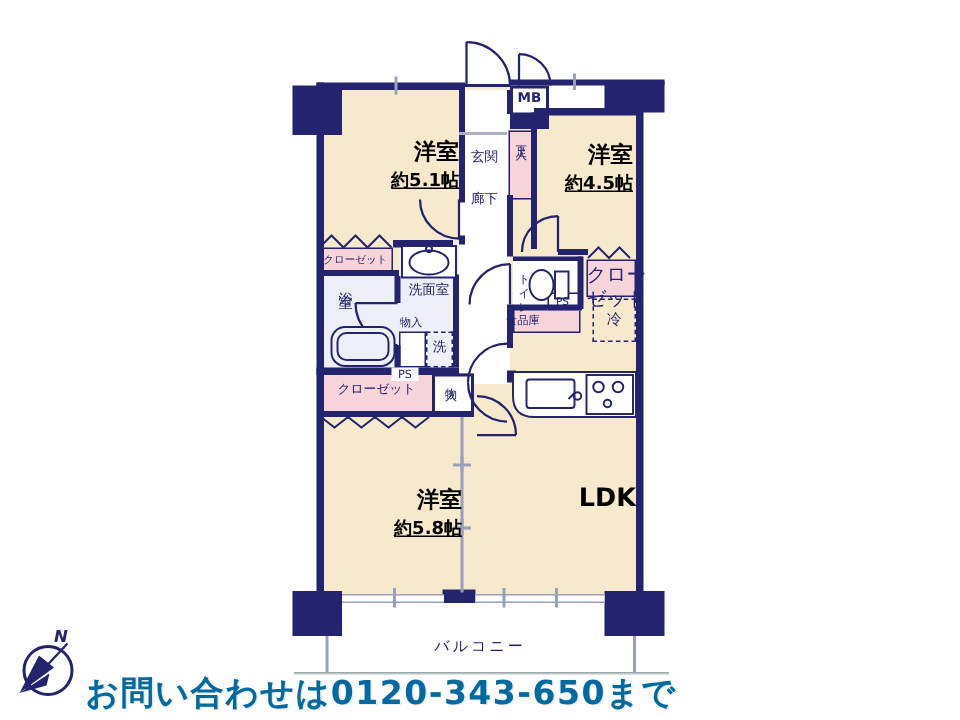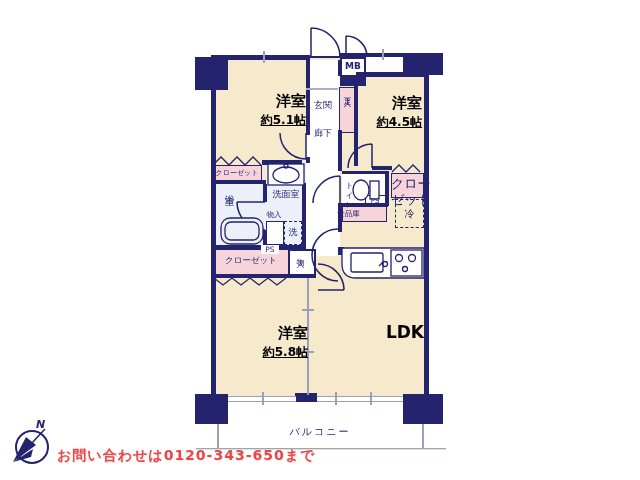--- a/index.html
+++ b/index.html
@@ -14,21 +14,21 @@
   .box{border:2px solid #23236e;background:#fff;}
   .dash{border:1.5px dashed #23236e;}
   .gline{background:#98a0bc;}
   .lbl{color:#23236e;text-align:center;line-height:1.2;white-space:nowrap;}
   .vtext{writing-mode:vertical-rl;text-orientation:upright;letter-spacing:1px;}
   .room-label{text-align:right;font-weight:bold;color:#000000;}
   .rname{font-size:15px;line-height:1.5;}
   .rsize{font-size:12px;line-height:1.2;text-decoration:underline;}
   .rname.big{font-size:17px;}
   .win{background:#fff;border-top:1.5px solid #98a0bc;border-bottom:1.5px solid #98a0bc;}
-  #watermark{font-size:14px;font-weight:bold;color:#ef4444;letter-spacing:1px;
+  #watermark{font-size:22px;font-weight:bold;color:#0369a1;letter-spacing:1px;
              text-shadow:1px 1px 0 #eaeaea;white-space:nowrap;}
   svg{position:absolute;left:0;top:0;pointer-events:none;}
 </style>
 </head>
 <body>
 
 <div id="canvas">
 
   <div class="abs cream" style="left:216px;top:58px;width:210px;height:340px;"></div>
   <div class="abs white" style="left:366px;top:57px;width:58px;height:16px;"></div>

